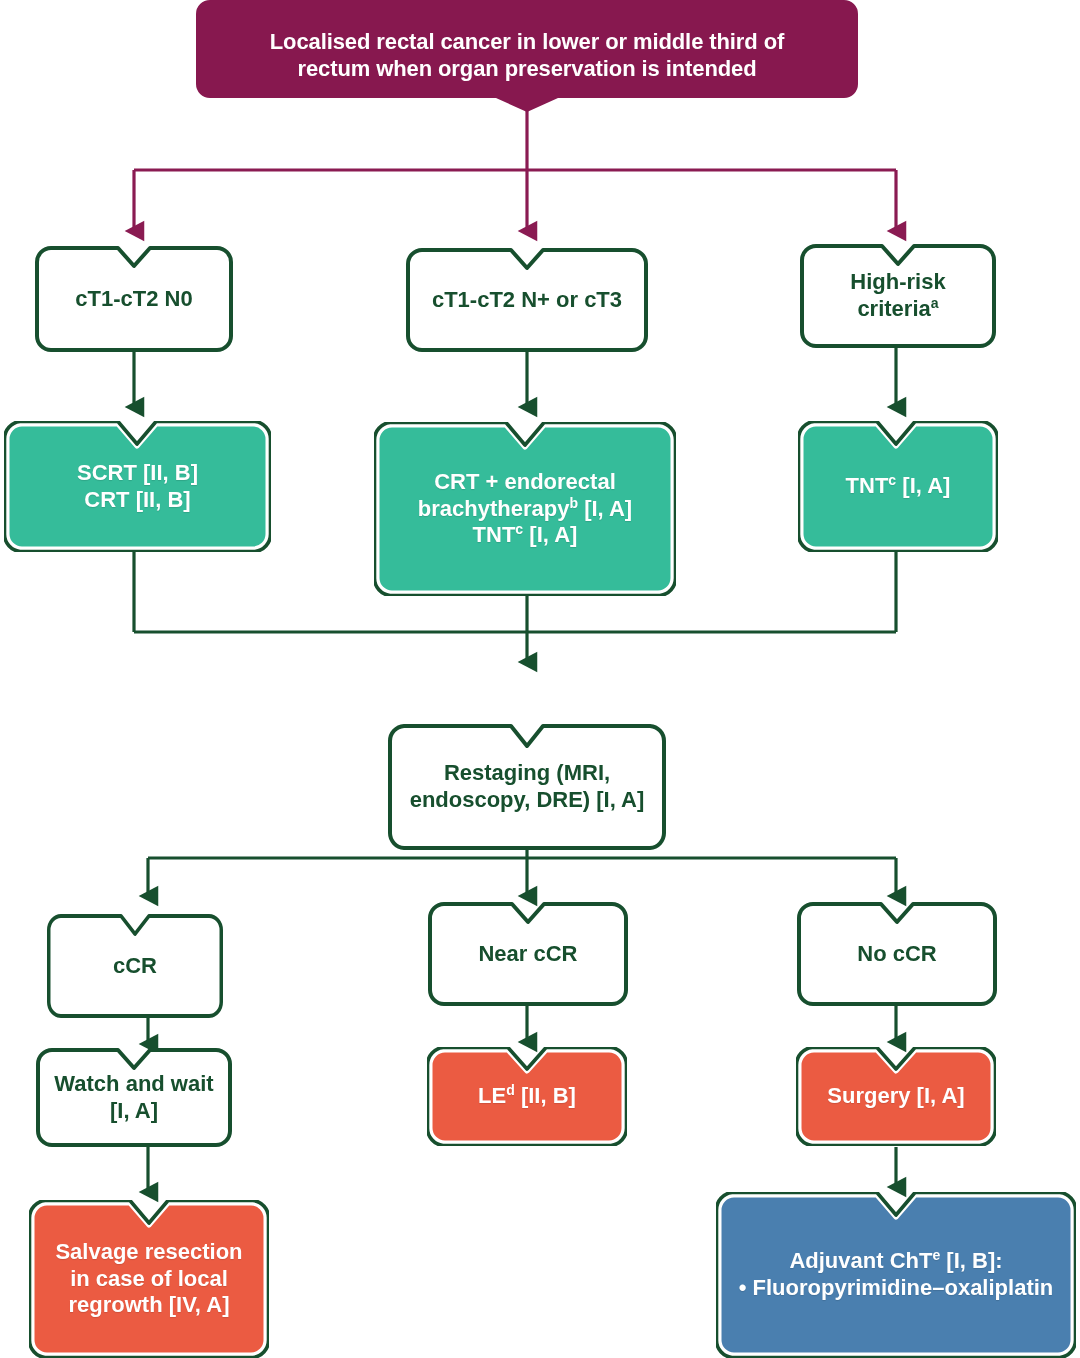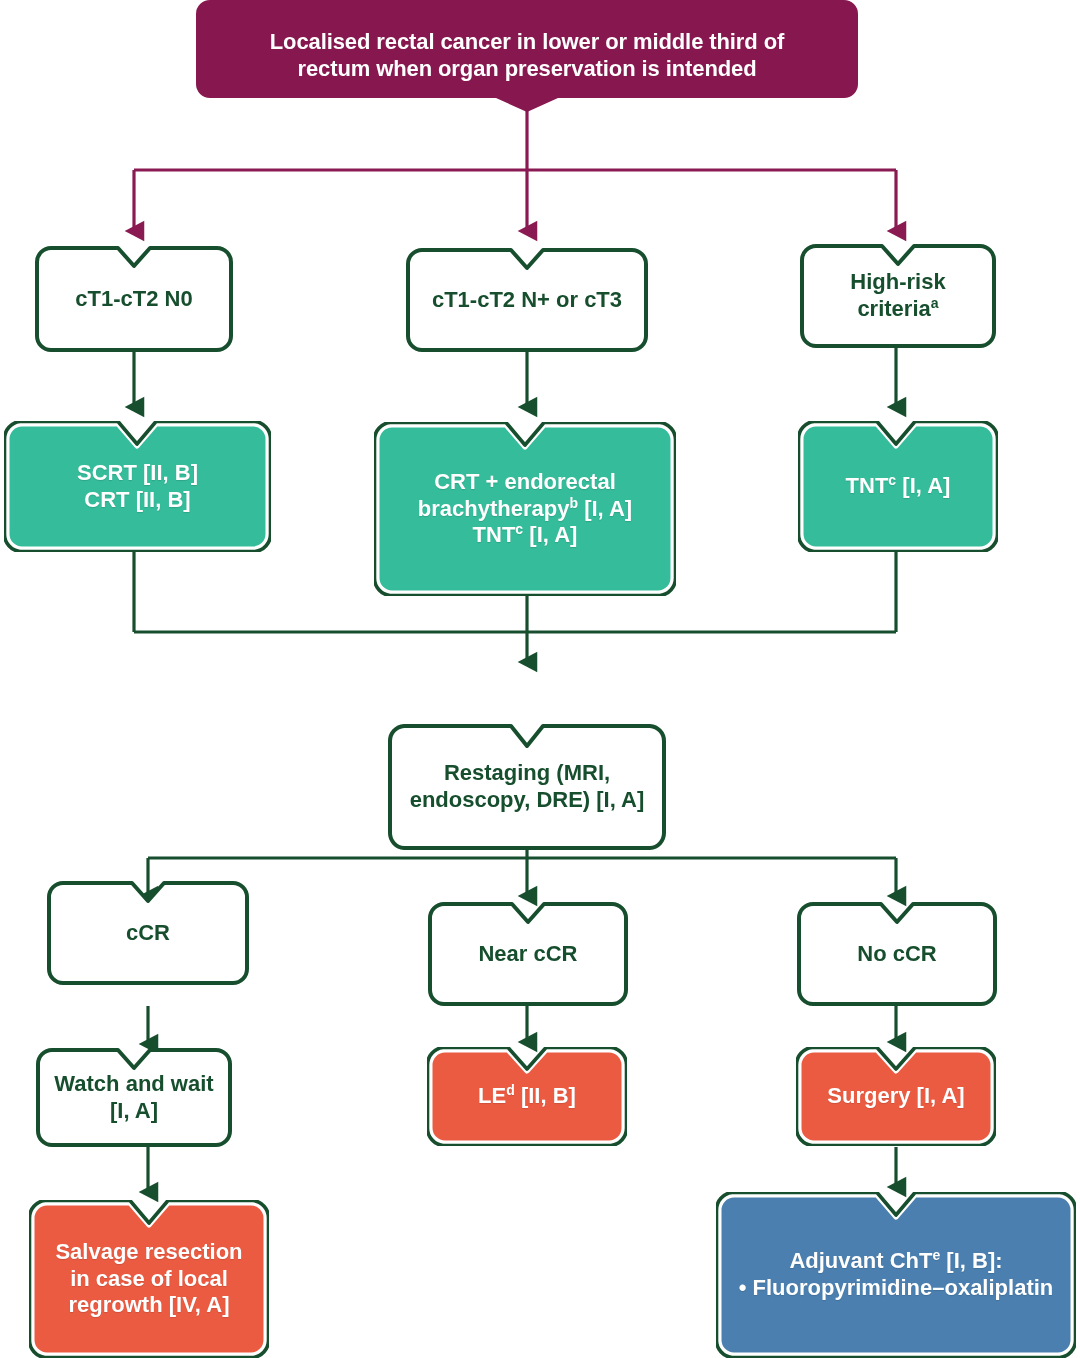--- a/index.html
+++ b/index.html
@@ -192,21 +192,21 @@
 
   <div class="node" style="left:388px; top:678px; width:278px; height:126px;margin-top:46px;">
     <div class="shell">
       <svg viewBox="0 0 278 126" preserveAspectRatio="none">
         <path d="M16,2 H123 L139,22 L155,2 H262 A15,15 0 0 1 276,17 V109 A15,15 0 0 1 262,124 H16 A15,15 0 0 1 2,109 V17 A15,15 0 0 1 16,2 Z" fill="#FFFFFF" stroke="#174F2E" stroke-width="4" stroke-linejoin="round"></path>
       </svg>
     </div>
     <div class="txt t-dark"><span>Restaging (MRI,</span><br><span>endoscopy, DRE) [I, A]</span></div>
   </div>
 
-  <div class="node" style="left:47px; top:881px; width:202px; height:104px;">
+  <div class="node" style="left:47px; top:914px; width:176px; height:104px;">
     <div class="shell">
       <svg viewBox="0 0 202 104" preserveAspectRatio="none">
         <path d="M16,2 H85 L101,20 L117,2 H186 A14,14 0 0 1 200,16 V88 A14,14 0 0 1 186,102 H16 A14,14 0 0 1 2,88 V16 A14,14 0 0 1 16,2 Z" fill="#FFFFFF" stroke="#174F2E" stroke-width="4" stroke-linejoin="round"></path>
       </svg>
     </div>
     <div class="txt t-dark">cCR</div>
   </div>
 
   <div class="node" style="left:428px; top:902px; width:200px; height:104px;">
     <div class="shell">

